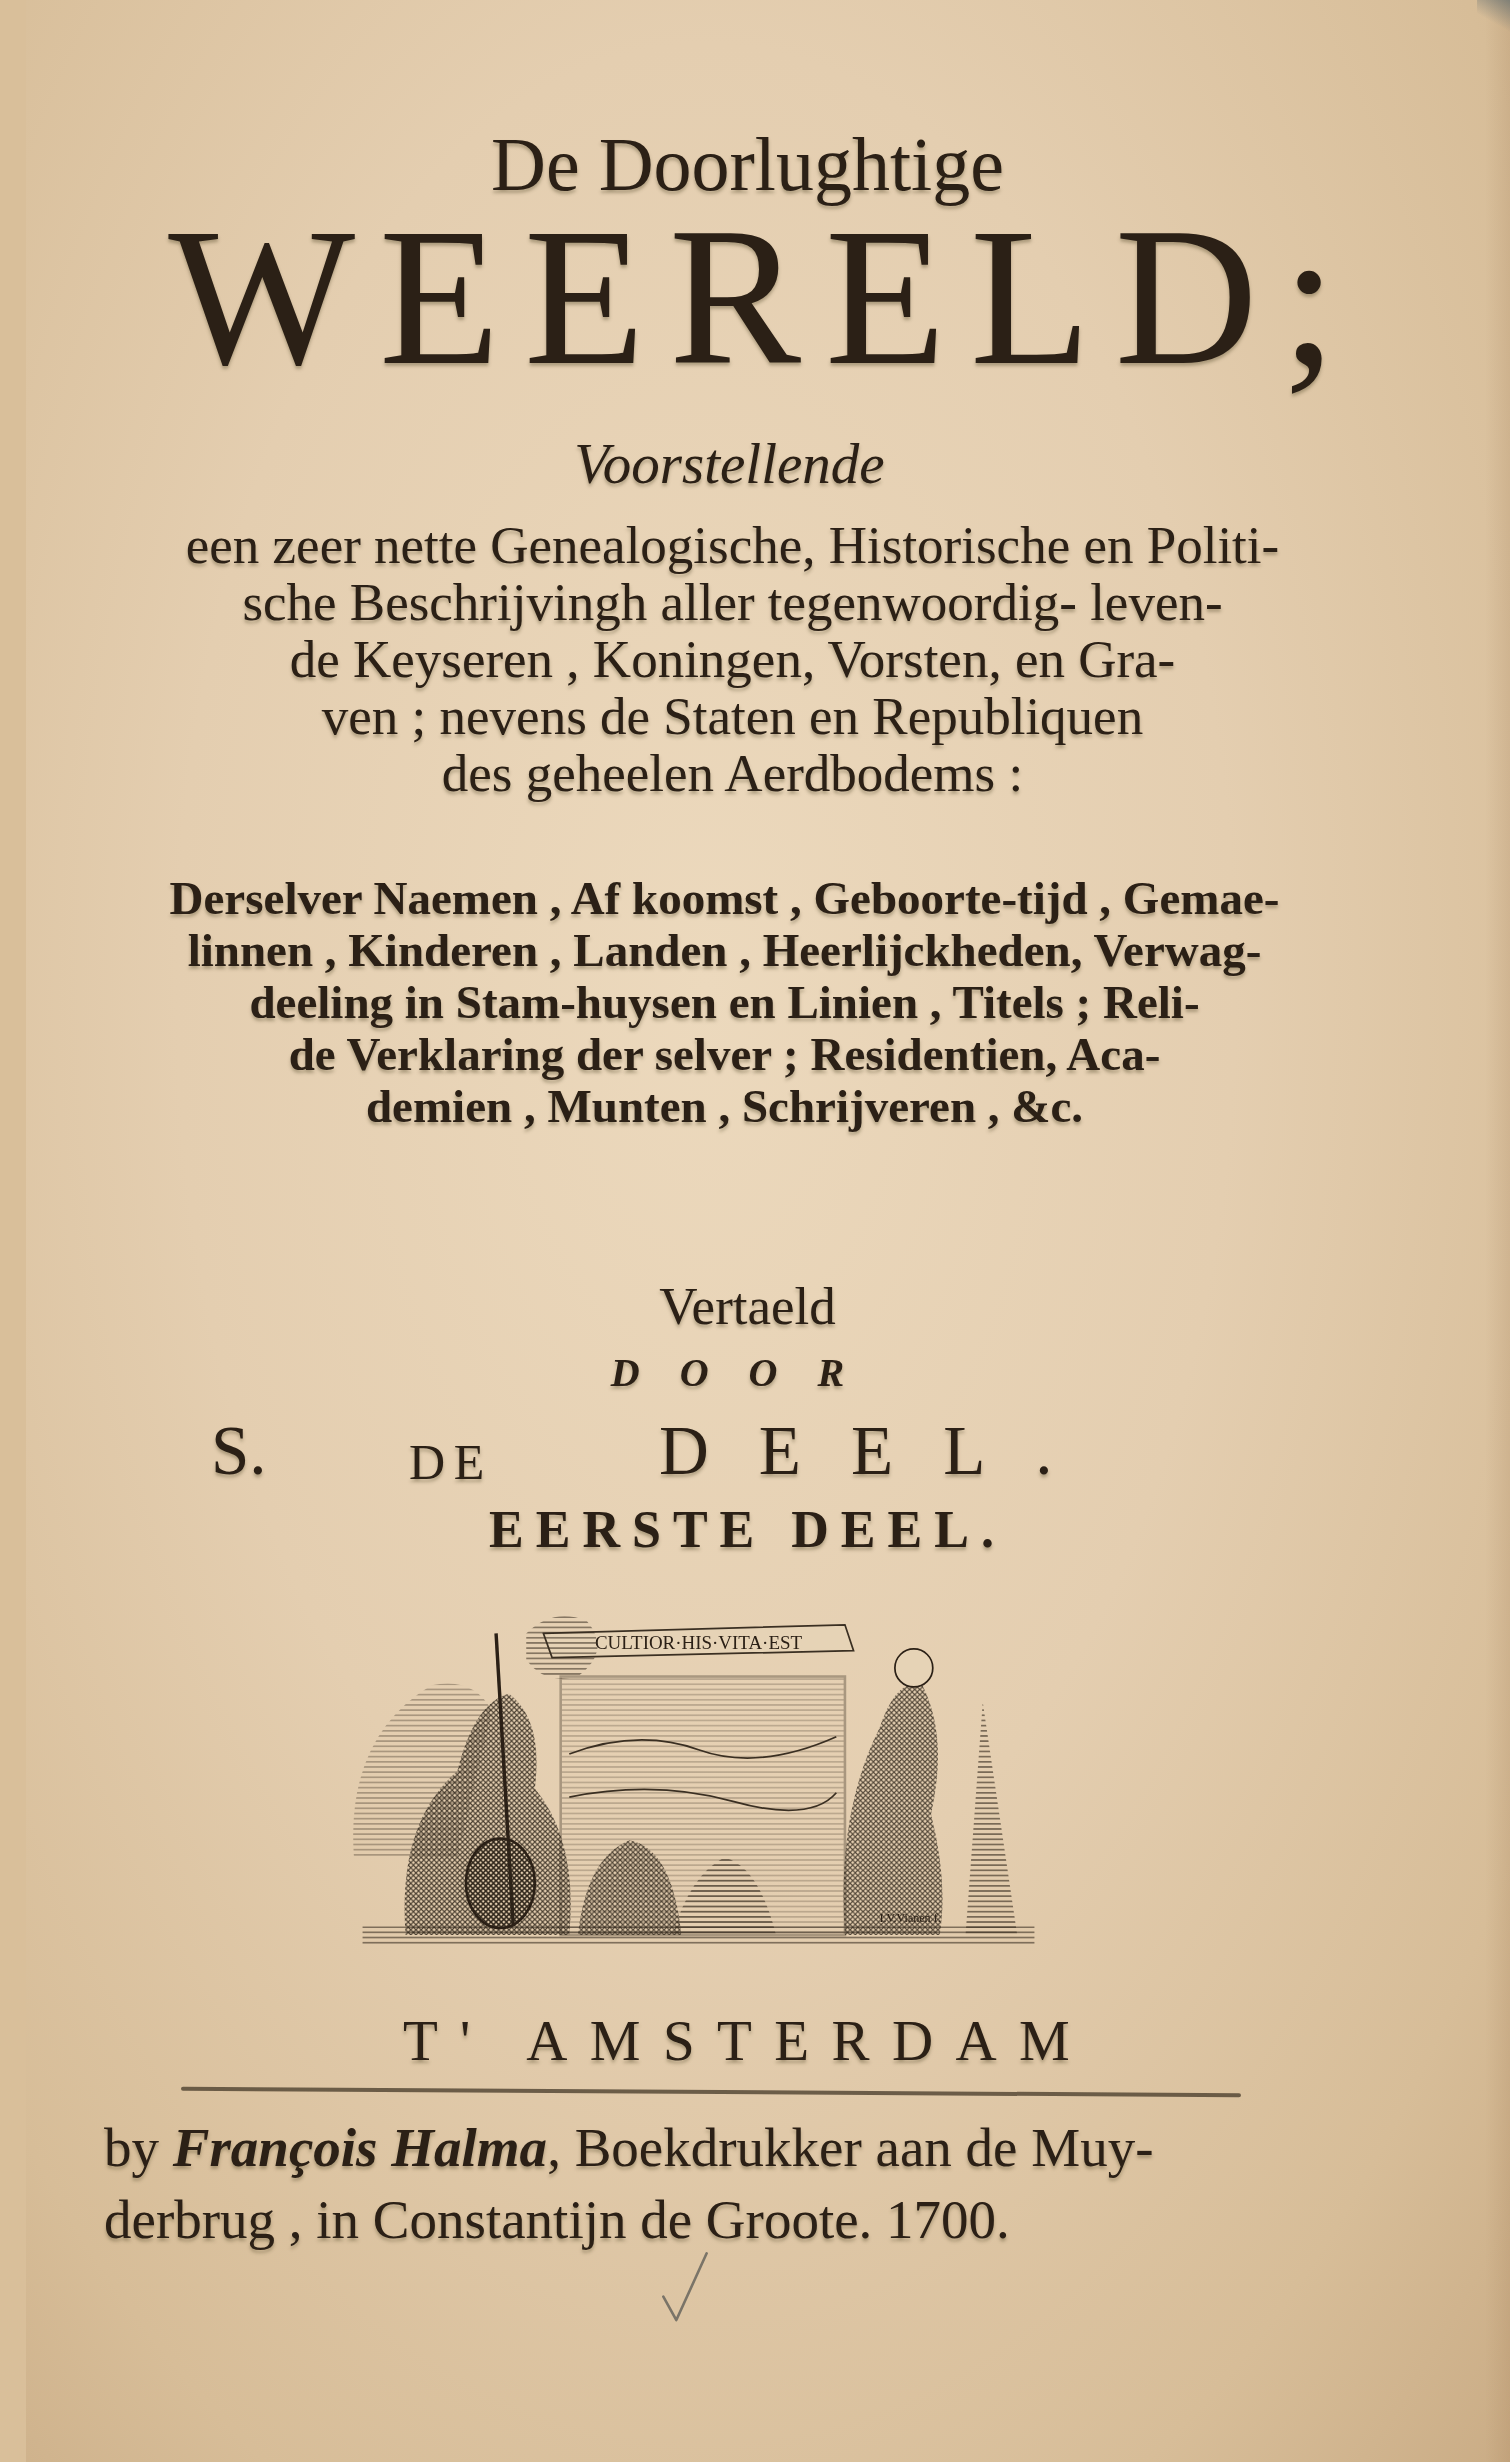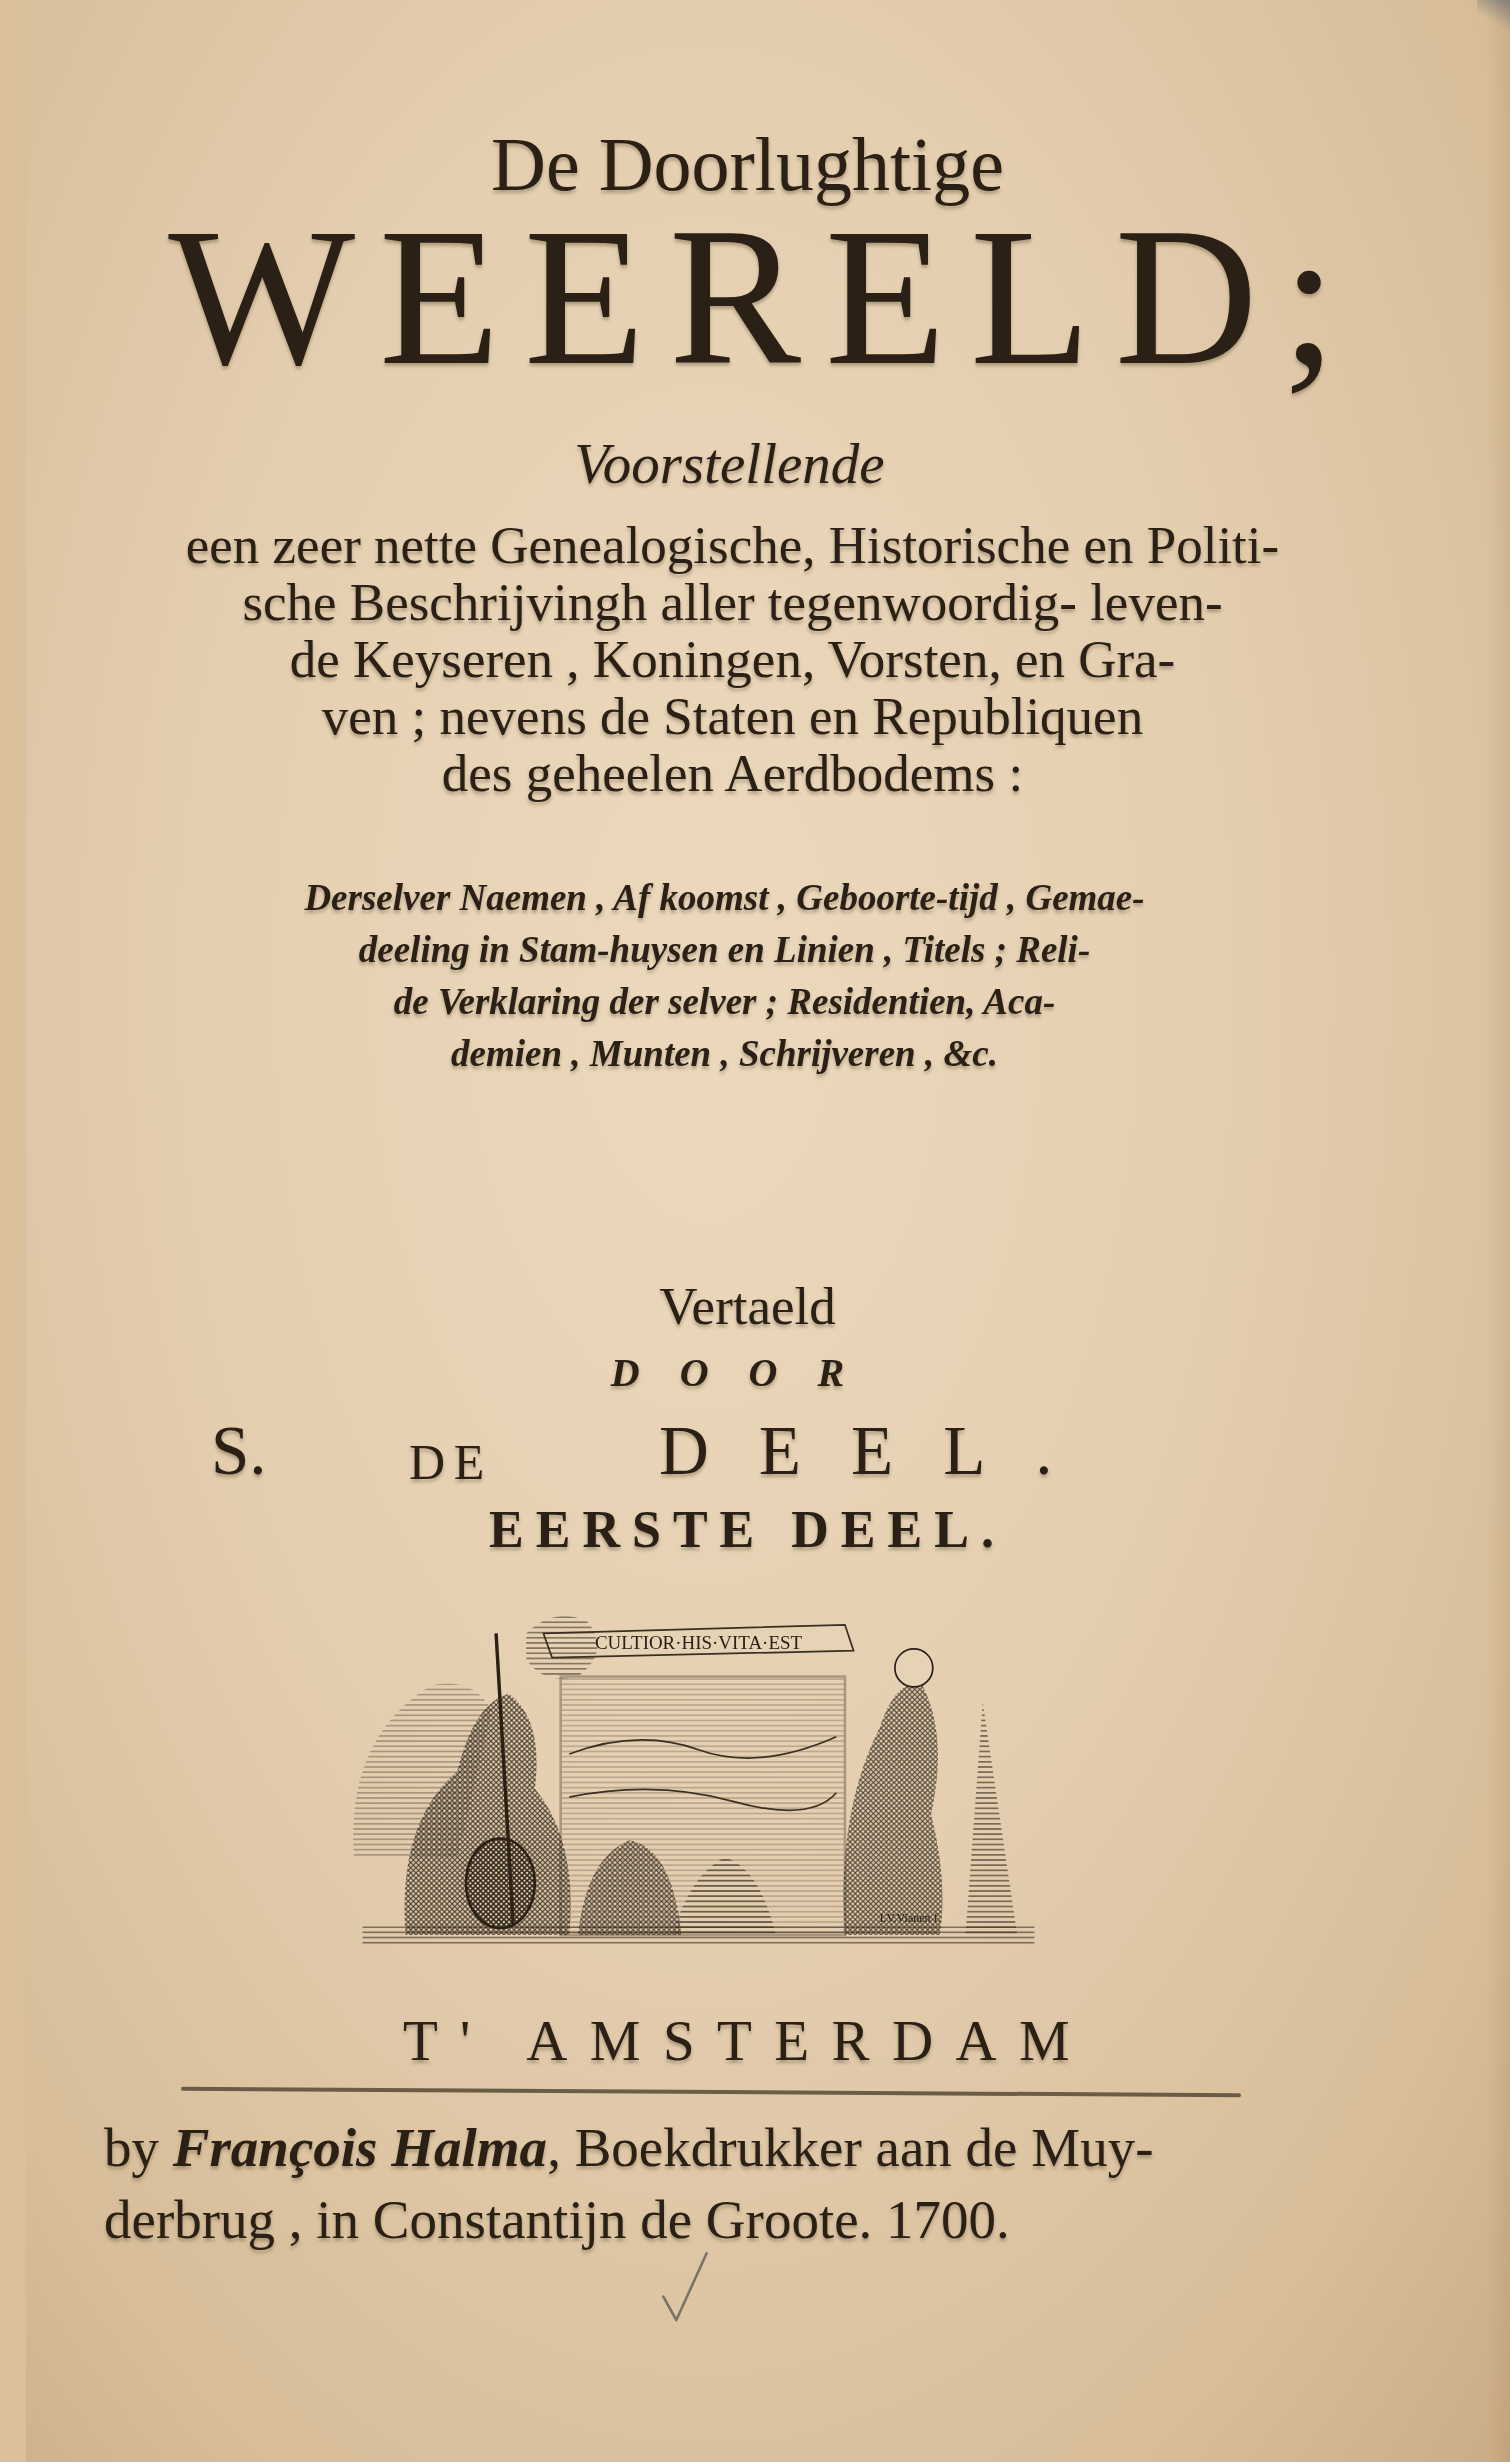--- a/index.html
+++ b/index.html
@@ -26,21 +26,21 @@
   .center { position: absolute; left: 0; width: 1511px; text-align: center; }
   .ink { color: #2b2016; text-shadow: 0 2.6px 3.4px rgba(70,60,30,0.35); }
 
   .title-pre { top: 121px; font-size: 76px; left: -34px; }
   .title-main { top: 198px; font-size: 198px; letter-spacing: 24px; left: -17px; line-height: 1; }
   .subtitle { top: 431px; font-size: 57px; font-style: italic; left: -52px; }
 
   .roman-block { top: 517px; left: 103px; width: 1207px; font-size: 53px; line-height: 57px; text-align: center; }
   .roman-block div { white-space: nowrap; }
 
-  .italic-block { top: 872px; left: 95px; width: 1207px; font-size: 37px; line-height: 52px; font-style: italic; font-weight: bold; text-align: center; }
+  .italic-block { top: 872px; left: 95px; width: 1207px; font-size: 47px; line-height: 52px; font-weight: bold; text-align: center; }
   .italic-block div { white-space: nowrap; }
 
   .vertaeld { top: 1276px; font-size: 53px; left: -34px; }
   .door { top: 1349px; font-size: 40px; font-style: italic; font-weight: bold; letter-spacing: 40px; left: -34px; }
   .author { top: 1396px; left: 185px; width: 1000px; height: 95px; font-size: 69px; }
   .author span { position: absolute; bottom: 0; }
   .volume { top: 1500px; font-size: 52px; font-weight: bold; letter-spacing: 12px; left: -34px; }
 
   .vignette {
     position: absolute; left: 302px; top: 1599px; width: 741px; height: 379px;
@@ -70,20 +70,21 @@
   <div class="center ink roman-block">
     <div>een zeer nette Genealogische, Historische en Politi-</div>
     <div>sche Beschrijvingh aller tegenwoordig- leven-</div>
     <div>de Keyseren , Koningen, Vorsten, en Gra-</div>
     <div>ven ; nevens de Staten en Republiquen</div>
     <div>des geheelen Aerdbodems :</div>
   </div>
 
   <div class="center ink italic-block">
     <div>Derselver Naemen , Af koomst , Geboorte-tijd , Gemae-</div>
+    <div>linnen , Kinderen , Landen , Heerlijckheden, Verwag-</div>
     <div>deeling in Stam-huysen en Linien , Titels ; Reli-</div>
     <div>de Verklaring der selver ; Residentien, Aca-</div>
     <div>demien , Munten , Schrijveren , &amp;c.</div>
   </div>
 
   <div class="center ink vertaeld">Vertaeld</div>
   <div class="center ink door">DOOR</div>
 
   <div class="center ink author" style="text-align:left;">
     <span style="left:0;">S.</span>

